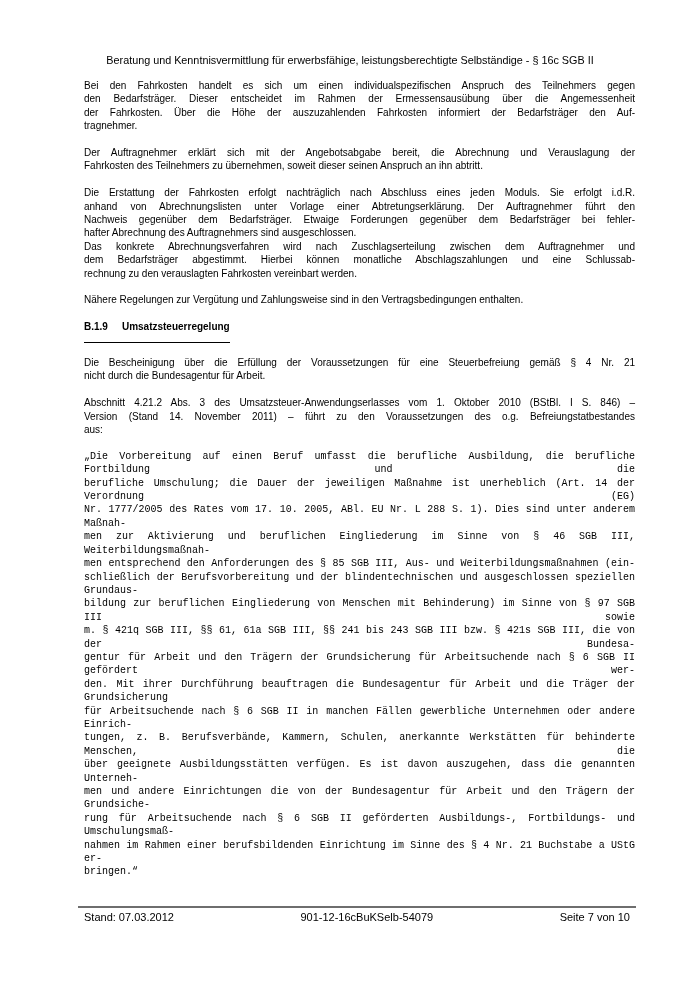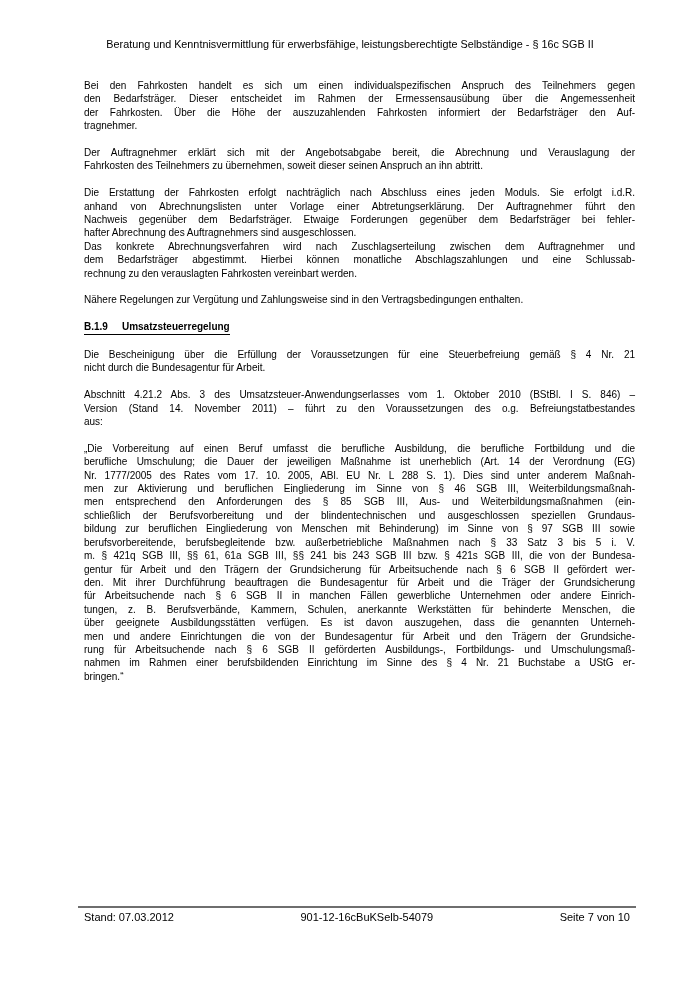--- a/index.html
+++ b/index.html
@@ -11,21 +11,21 @@
     position: relative;
     width: 700px;
     height: 990px;
     background: #ffffff;
     font-family: "Liberation Sans", sans-serif;
     color: #000000;
     overflow: hidden;
   }
   .doc-header {
     position: absolute;
-    top: 38px;
+    top: 54px;
     left: 0;
     right: 0;
     text-align: center;
     font-size: 10.8px;
     line-height: 13px;
     color: #000000;
   }
   .content {
     position: absolute;
     top: 79px;
@@ -38,29 +38,29 @@
   .para { margin: 0 0 13.4px 0; }
   .para .ln {
     text-align: justify;
     text-align-last: justify;
   }
   .para .ln:last-child {
     text-align-last: auto;
     text-align: left;
   }
   .para.tight { margin-top: -13.4px; }
-  .para.quote { margin-top: 4px; }
+  .para.quote { margin-top: 4px; font-family: Liberation Mono, monospace; }
   .heading {
     margin: 0 0 13.4px 0;
     font-weight: bold;
   }
   .h-inner {
     display: inline-block;
     border-bottom: 1.5px solid #000000;
-    padding-bottom: 0;
+    padding-bottom: 8px;
   }
   .h-title { display: inline-block; margin-left: 14px; }
   .footer-rule {
     position: absolute;
     left: 78px;
     top: 906px;
     width: 558px;
     height: 2px;
     background: #6e6e6e;
   }
@@ -132,21 +132,20 @@
       </div>
 
     <div class="para quote">
         <div class="ln">„Die Vorbereitung auf einen Beruf umfasst die berufliche Ausbildung, die berufliche Fortbildung und die</div>
         <div class="ln">berufliche Umschulung; die Dauer der jeweiligen Maßnahme ist unerheblich (Art. 14 der Verordnung (EG)</div>
         <div class="ln">Nr. 1777/2005 des Rates vom 17. 10. 2005, ABl. EU Nr. L 288 S. 1). Dies sind unter anderem Maßnah-</div>
         <div class="ln">men zur Aktivierung und beruflichen Eingliederung im Sinne von § 46 SGB III, Weiterbildungsmaßnah-</div>
         <div class="ln">men entsprechend den Anforderungen des § 85 SGB III, Aus- und Weiterbildungsmaßnahmen (ein-</div>
         <div class="ln">schließlich der Berufsvorbereitung und der blindentechnischen und ausgeschlossen speziellen Grundaus-</div>
         <div class="ln">bildung zur beruflichen Eingliederung von Menschen mit Behinderung) im Sinne von § 97 SGB III sowie</div>
-        <div class="ln">berufsvorbereitende, berufsbegleitende bzw. außerbetriebliche Maßnahmen nach § 33 Satz 3 bis 5 i. V.</div>
         <div class="ln">m. § 421q SGB III, §§ 61, 61a SGB III, §§ 241 bis 243 SGB III bzw. § 421s SGB III, die von der Bundesa-</div>
         <div class="ln">gentur für Arbeit und den Trägern der Grundsicherung für Arbeitsuchende nach § 6 SGB II gefördert wer-</div>
         <div class="ln">den. Mit ihrer Durchführung beauftragen die Bundesagentur für Arbeit und die Träger der Grundsicherung</div>
         <div class="ln">für Arbeitsuchende nach § 6 SGB II in manchen Fällen gewerbliche Unternehmen oder andere Einrich-</div>
         <div class="ln">tungen, z. B. Berufsverbände, Kammern, Schulen, anerkannte Werkstätten für behinderte Menschen, die</div>
         <div class="ln">über geeignete Ausbildungsstätten verfügen. Es ist davon auszugehen, dass die genannten Unterneh-</div>
         <div class="ln">men und andere Einrichtungen die von der Bundesagentur für Arbeit und den Trägern der Grundsiche-</div>
         <div class="ln">rung für Arbeitsuchende nach § 6 SGB II geförderten Ausbildungs-, Fortbildungs- und Umschulungsmaß-</div>
         <div class="ln">nahmen im Rahmen einer berufsbildenden Einrichtung im Sinne des § 4 Nr. 21 Buchstabe a UStG er-</div>
         <div class="ln">bringen.“</div>

